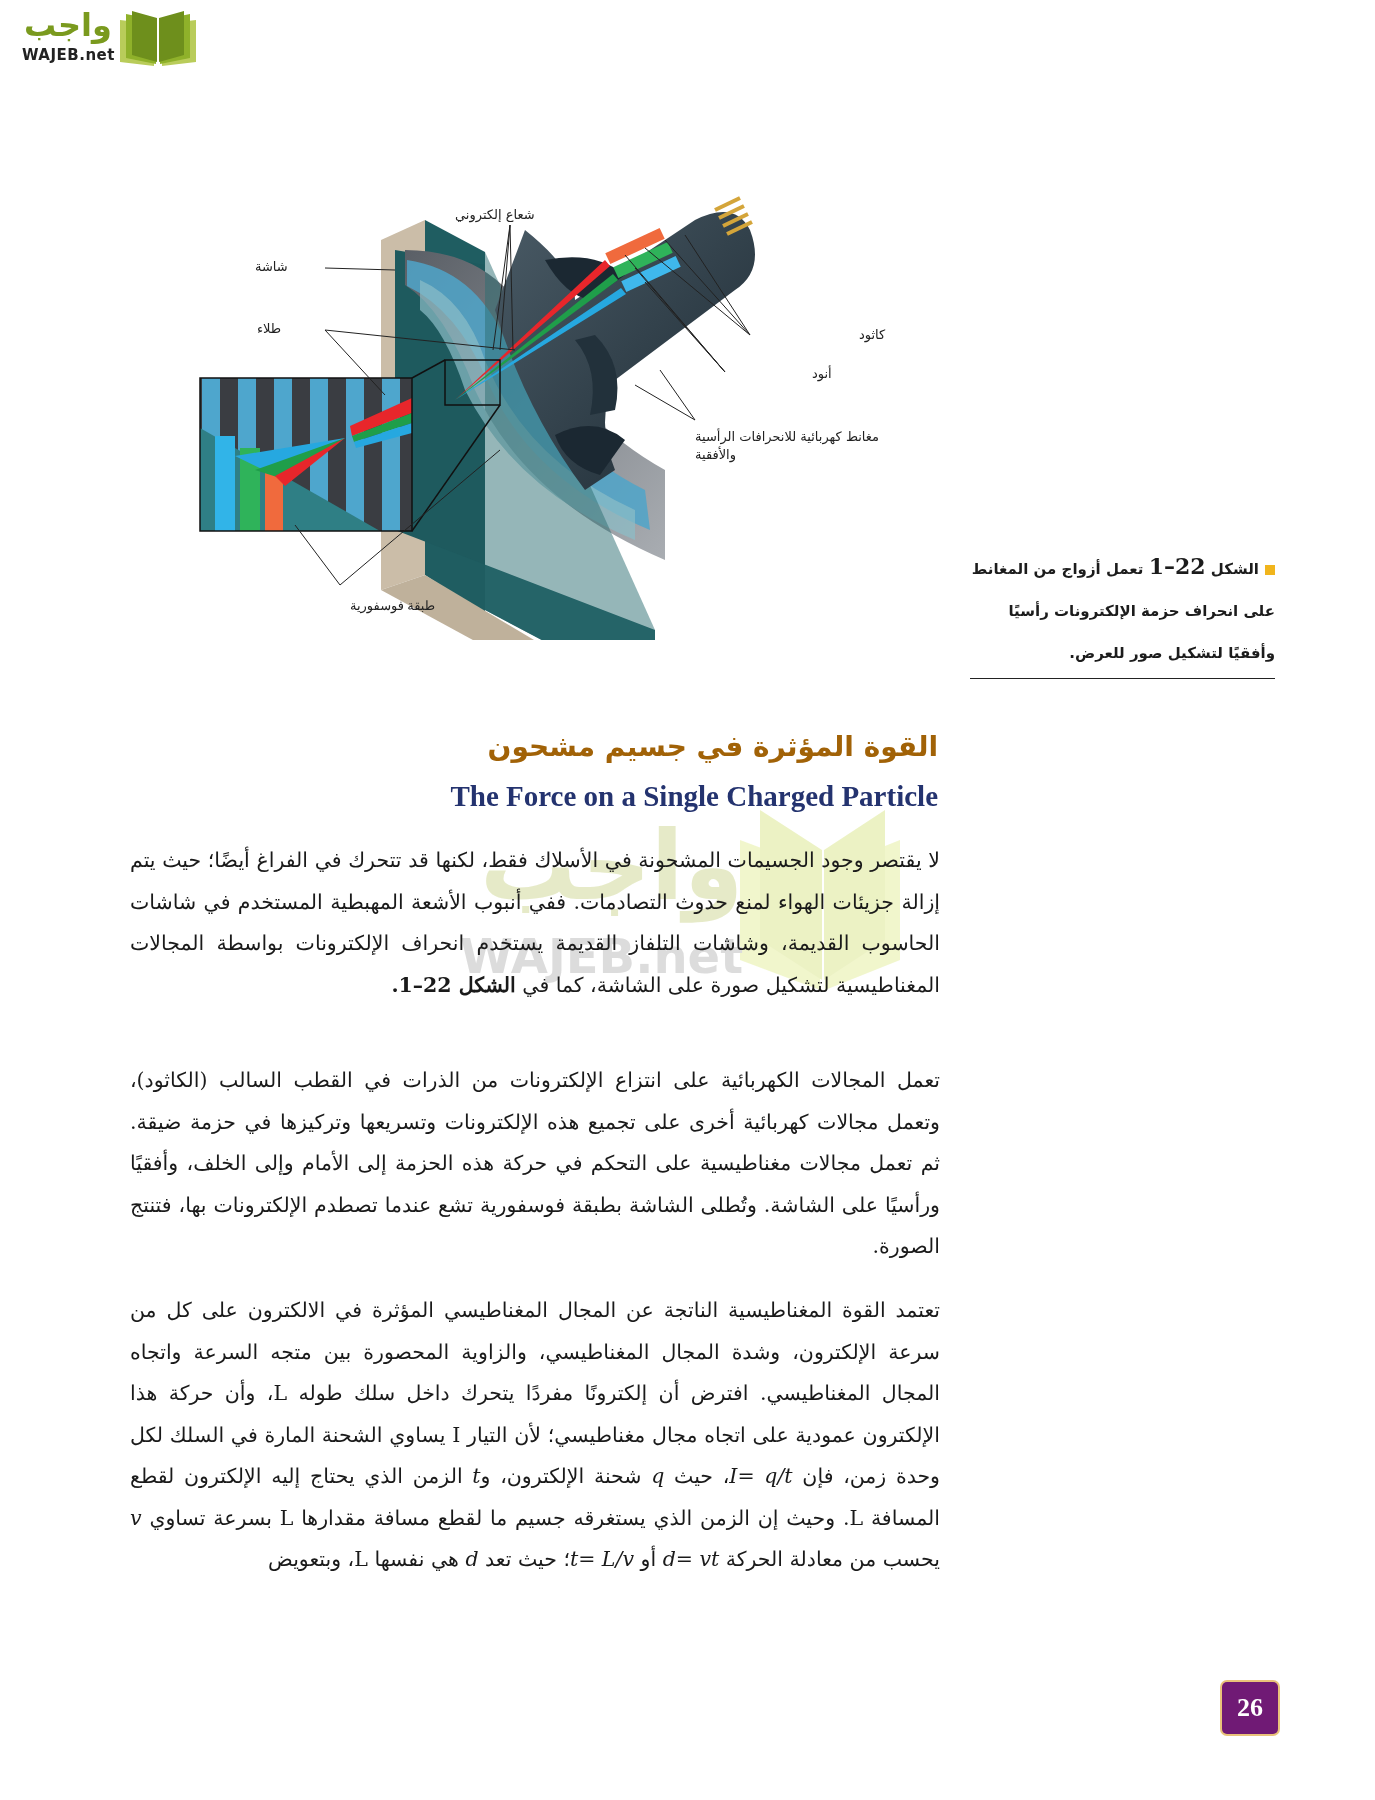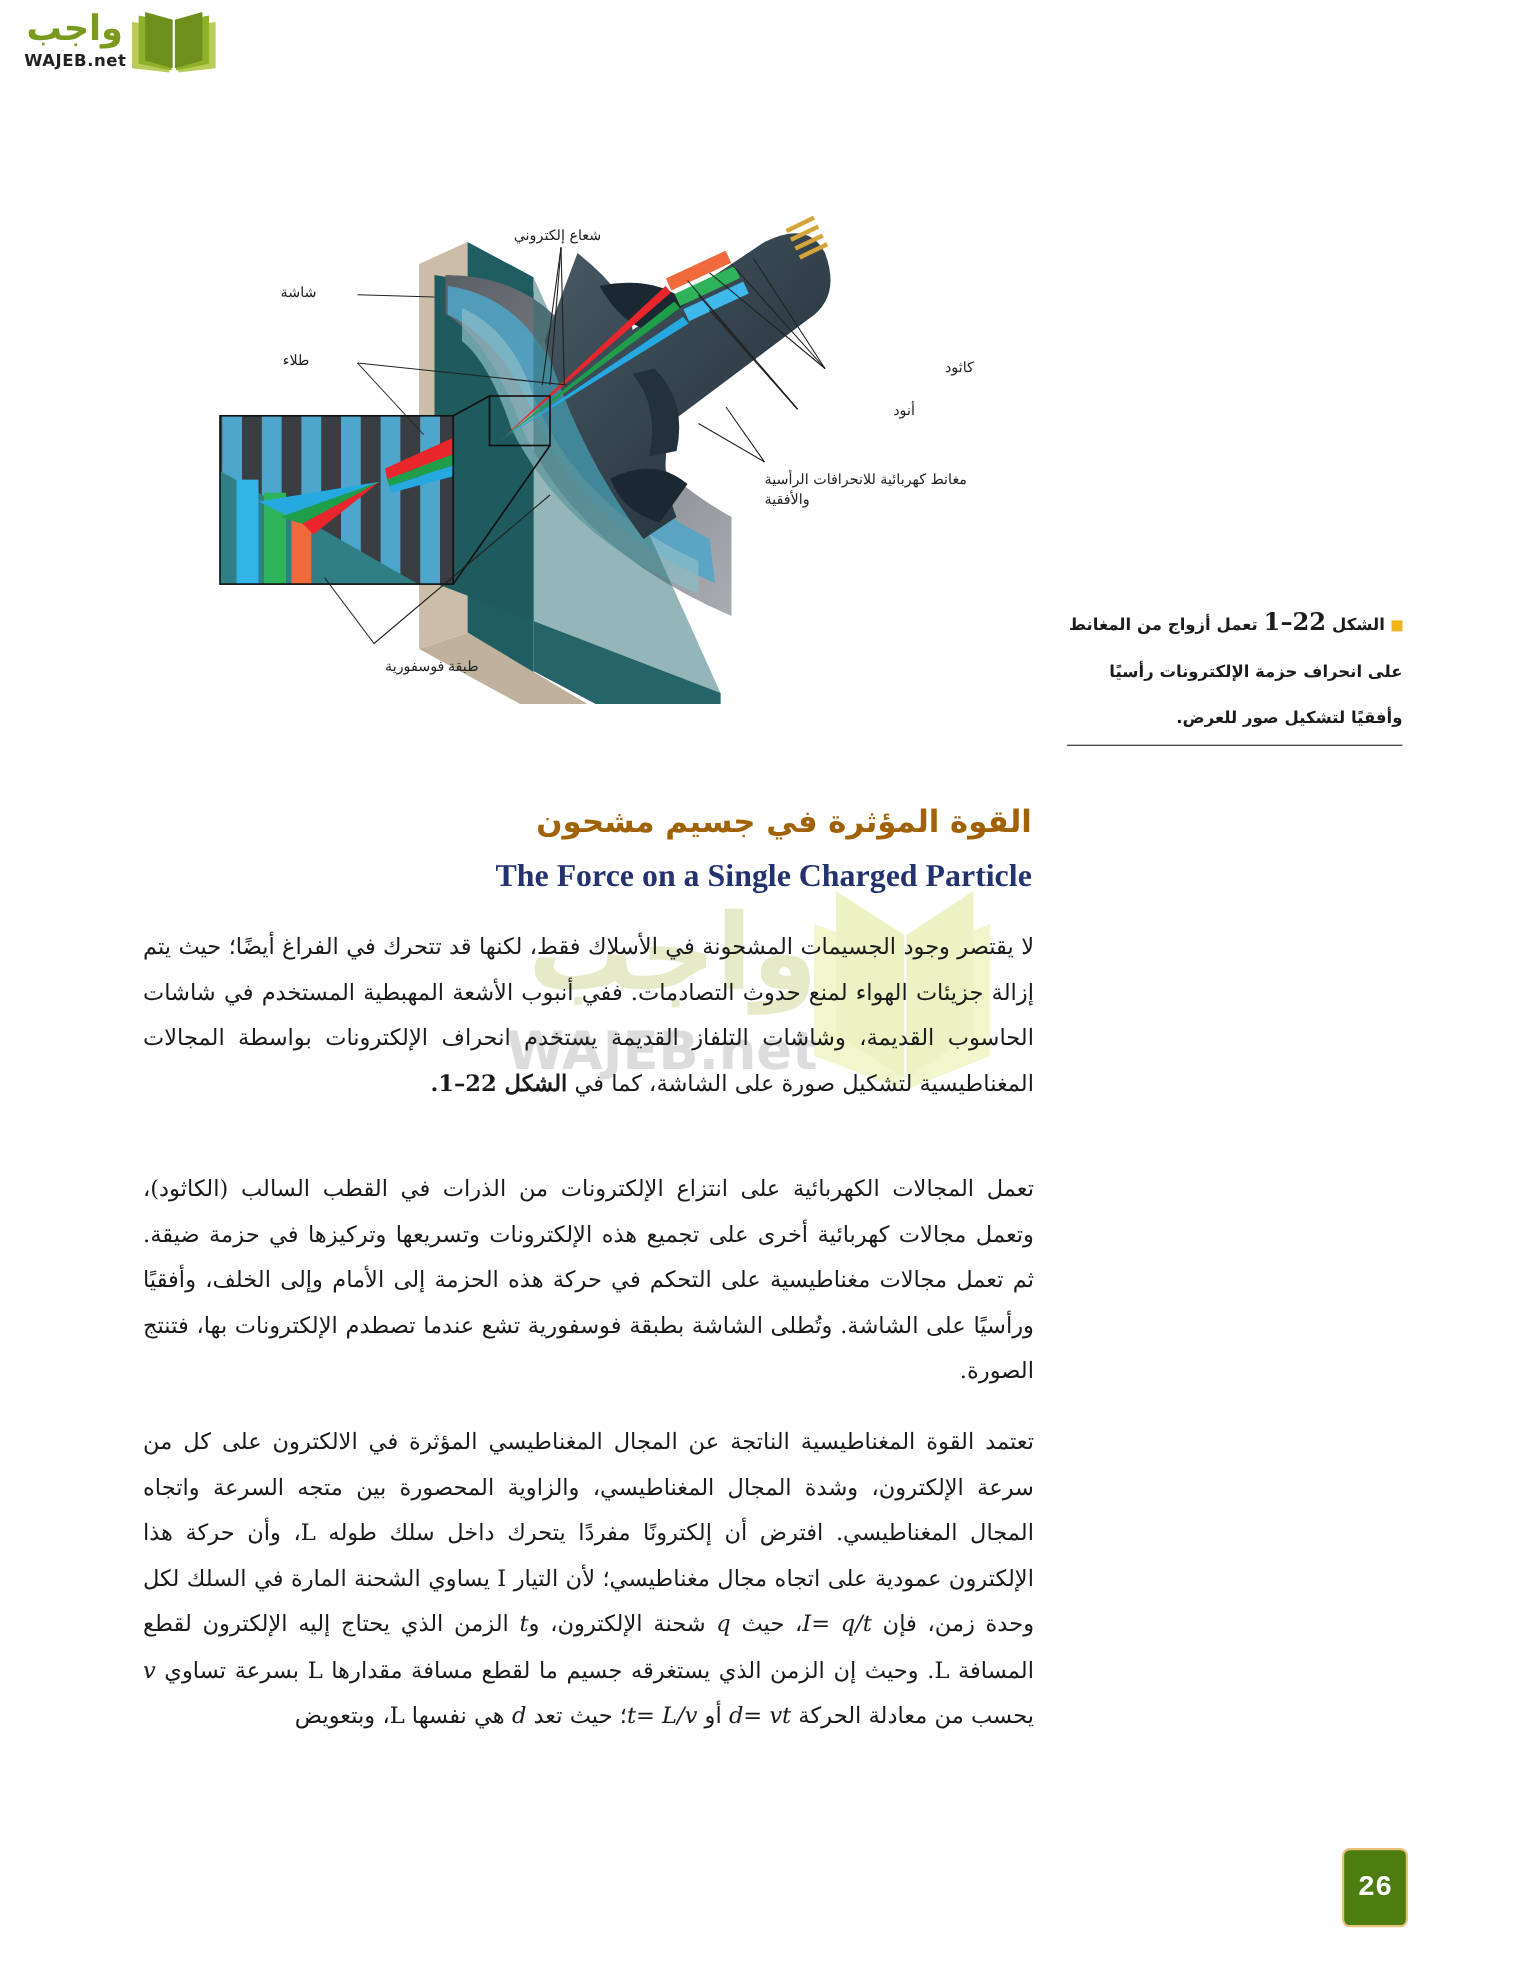--- a/index.html
+++ b/index.html
@@ -33,22 +33,22 @@
   .p1 { top:840px; }
   .p2 { top:1060px; }
   .p3 { top:1290px; }
   .body-text .lbl-num { font-weight:bold;margin-left:46px; }
   .body-text i { font-style:italic; }
 
   
   .wm { left:440px; top:810px; width:480px; height:180px; opacity:0.25; pointer-events:none; }
 
   
-  .pagenum { left:1222px; top:1682px; width:56px; height:68px; background:#4d7c0f; border-radius:5px;
-             box-shadow:0 0 0 2px #e9c27a; color:#fff; font-family:Liberation Mono, monospace; font-weight:bold;
+  .pagenum { left:1222px; top:1682px; width:56px; height:52px; background:#701a75; border-radius:5px;
+             box-shadow:0 0 0 2px #e9c27a; color:#fff; font-family:Liberation Serif, serif; font-weight:bold;
              font-size:26px; display:flex; align-items:center; justify-content:center; }
 </style>
 </head>
 <body>
 
 <div class="abs logo">
   <span class="logo-ar">واجب</span>
   <span class="logo-en">WAJEB.net</span>
   <svg class="logo-book" viewBox="0 0 80 58">
     <path d="M2 10 L36 14 L36 56 L2 52 Z" fill="#b9cc5a"></path>
@@ -147,21 +147,21 @@
       <line x1="530" y1="182" x2="440" y2="78"></line>
       <line x1="530" y1="182" x2="450" y2="92"></line>
       <line x1="500" y1="230" x2="440" y2="195"></line>
       <line x1="500" y1="230" x2="465" y2="180"></line>
       <line x1="145" y1="395" x2="100" y2="335"></line>
       <line x1="145" y1="395" x2="305" y2="260"></line>
     </g>
   </svg>
   <span class="fig-label" style="left:60px; top:68px;">شاشة</span>
   <span class="fig-label" style="left:62px; top:130px;">طلاء</span>
-  <span class="fig-label" style="left:272px; top:16px;">شعاع إلكتروني</span>
+  <span class="fig-label" style="left:260px; top:16px;">شعاع إلكتروني</span>
   <span class="fig-label" style="left:664px; top:136px;">كاثود</span>
   <span class="fig-label" style="left:617px; top:175px;">أنود</span>
   <span class="fig-label multi" style="left:500px; top:238px;">مغانط كهربائية للانحرافات الرأسية والأفقية</span>
   <span class="fig-label" style="left:155px; top:407px;font-family:Liberation Serif, serif;">طبقة فوسفورية</span>
 </div>
 
 <div class="abs caption">
   <span class="bullet"></span><span>الشكل</span>
   <span class="num">22–1</span>
   <span>تعمل أزواج من المغانط على انحراف حزمة الإلكترونات رأسيًا وأفقيًا لتشكيل صور للعرض.</span>

